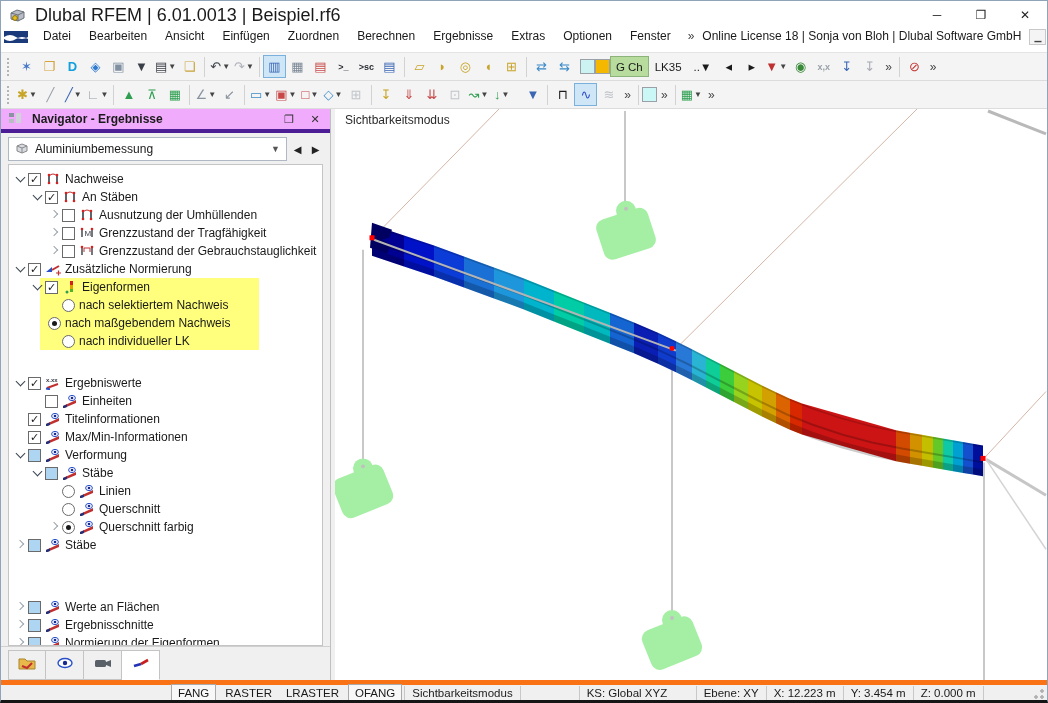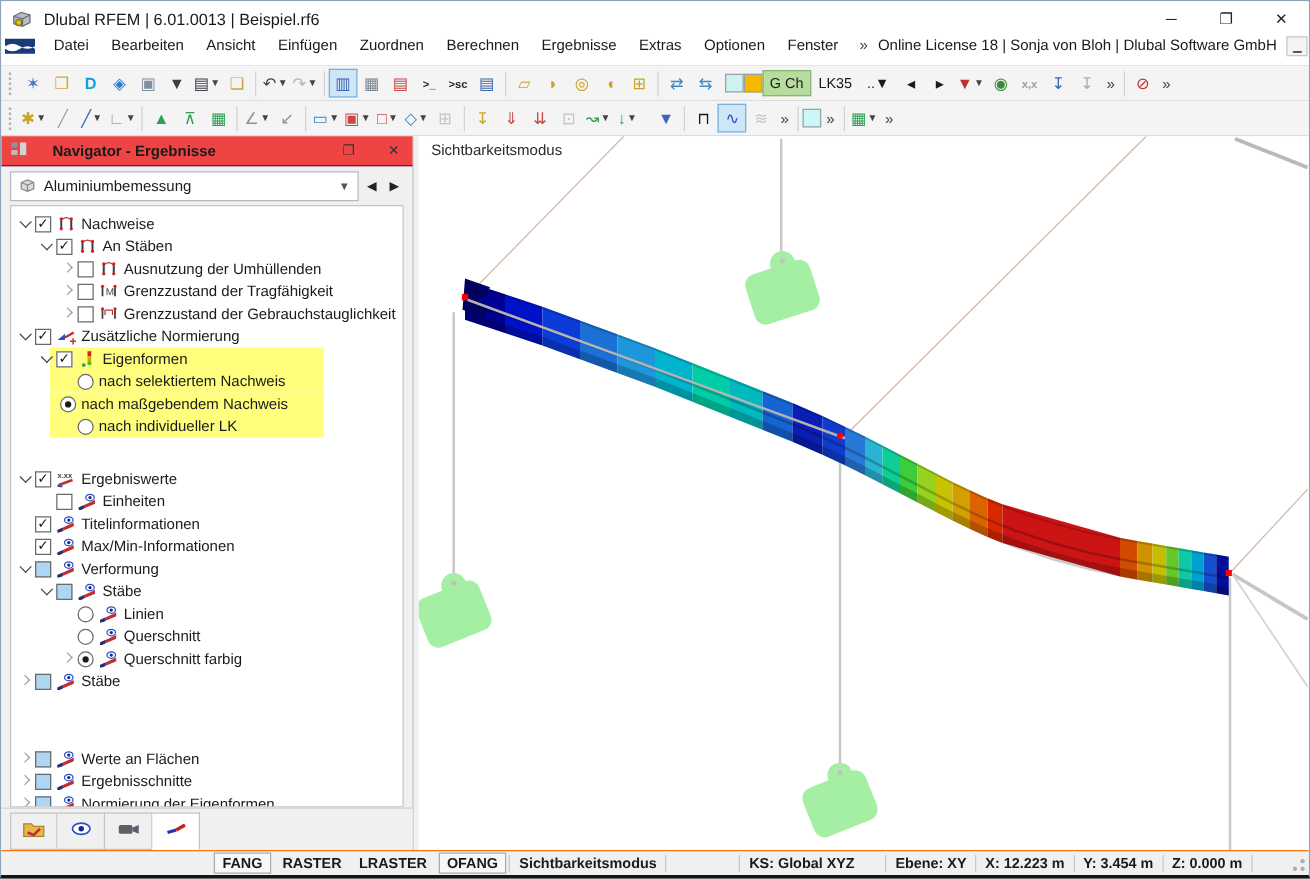--- a/index.html
+++ b/index.html
@@ -1,21 +1,21 @@
 <!DOCTYPE html>
 <html><head>
 <meta charset="utf-8">
 <style>
   html,body{margin:0;padding:0;background:#d4d4d4;font-family:"Liberation Sans",sans-serif;}
   *{box-sizing:border-box;}
   .window{width:1048px;height:703px;background:#fff;border:1px solid #8fa4b8;border-bottom:3px solid #151515;display:flex;flex-direction:column;position:relative;overflow:hidden;}
   
   .titlebar{height:28px;display:flex;align-items:center;background:#fff;flex:none;}
   .app-icon{width:18px;height:16px;margin:0 8px 0 8px;flex:none;}
-  .title-text{font-size:13px;color:#1a1a1a;}
+  .title-text{font-size:18px;color:#1a1a1a;}
   .win-btns{margin-left:auto;display:flex;height:100%;}
   .win-btn{width:44px;height:100%;display:flex;align-items:center;justify-content:center;font-size:12px;color:#222;}
   
   .menubar{height:24px;display:flex;align-items:flex-start;background:#fff;border-bottom:1px solid #e4e4e4;flex:none;font-size:12px;color:#1a1a1a;}
   .menu-logo{width:26px;height:16px;margin:0 4px 0 3px;flex:none;}
   .menu-item{padding:3px 9px;}
   .menu-chev{padding:0 8px;color:#444;}
   .license{margin-left:auto;font-size:12px;color:#1a1a1a;padding-right:8px;white-space:nowrap;}
   .mdi-btns{display:flex;gap:2px;padding-right:5px;}
   .mdi-btn{width:17px;height:16px;border:1px solid #c8c8c8;background:#f4f4f4;display:flex;align-items:center;justify-content:center;font-size:9px;color:#444;}
@@ -28,21 +28,21 @@
   .tbtn .tg{font-weight:bold;font-size:9px;letter-spacing:0;}
   .tsep{width:1px;height:20px;background:#d2d2d2;margin:0 3px;flex:none;}
   .tgap{flex:none;}
   .swatch{width:15px;height:15px;border:1px solid #9aa0a8;flex:none;}
   .txtbtn{height:21px;display:inline-flex;align-items:center;font-size:11.5px;color:#1a1a1a;padding:0 5px;border:1px solid transparent;flex:none;}
   .txtbtn.bg{border-color:#8cb47a;}
   .chevbtn{font-size:12px;color:#444;padding:0 4px;flex:none;}
   
   .main{flex:1;display:flex;min-height:0;}
   .nav{width:330px;flex:none;background:#f0f0f0;display:flex;flex-direction:column;border-right:1px solid #c0c0c0;}
-  .nav-header{height:24px;background:#ef4444;border-bottom:1px solid #4c1d95;display:flex;align-items:center;padding:0 7px;gap:20px;flex:none;}
+  .nav-header{height:24px;background:#f0abfc;border-bottom:4px solid #4c1d95;display:flex;align-items:center;padding:0 7px;gap:10px;flex:none;}
   .nav-title{font-size:12px;font-weight:bold;color:#1a1a1a;flex:1;}
   .nav-hbtn{width:16px;text-align:center;font-size:11px;color:#333;}
   .nav-combo-row{display:flex;align-items:center;margin:4px 7px 3px 7px;gap:3px;flex:none;}
   .nav-combo{flex:1;height:24px;background:#fff;border:1px solid #b0b8c4;display:flex;align-items:center;padding:0 6px;gap:6px;font-size:12px;color:#1a1a1a;}
   .nav-combo .chev{margin-left:auto;font-size:9px;color:#555;}
   .nav-arrow{width:15px;height:22px;display:flex;align-items:center;justify-content:center;font-size:10px;color:#222;}
   .tree{flex:1;background:#fff;border:1px solid #c4c4c4;margin:0 7px;overflow:hidden;padding-top:5px;position:relative;}
   .trow{height:18px;display:flex;align-items:center;font-size:12px;color:#1a1a1a;position:relative;}
   .trow.hl::before{content:"";position:absolute;left:31px;width:219px;top:0;bottom:0;background:#ffff7d;}
   .trow>*{position:relative;z-index:1;}
@@ -59,21 +59,21 @@
   .nav-tabs{height:34px;background:#f0f0f0;display:flex;align-items:stretch;padding:3px 0 0 7px;flex:none;border-top:1px solid #d0d0d0;}
   .ntab{width:38px;border:1px solid #c4c4c4;border-left:none;background:#f0f0f0;display:flex;align-items:center;justify-content:center;}
   .ntab:first-child{border-left:1px solid #c4c4c4;}
   .ntab.active{background:#fff;border-bottom:1px solid #fff;}
   
   .splitter{width:4px;background:#f0f0f0;flex:none;}
   .viewport{flex:1;position:relative;background:#fff;min-width:0;}
   .vp-label{position:absolute;left:10px;top:4px;font-size:12px;color:#2a2a2a;z-index:2;}
   .viewport svg{position:absolute;left:0;top:0;width:100%;height:100%;}
   
-  .status{height:20px;background:#f0f0f0;border-top:1px solid #f97316;display:flex;align-items:center;font-size:11.5px;color:#1a1a1a;flex:none;font-weight:bold;}
+  .status{height:20px;background:#f0f0f0;border-top:5px solid #f97316;display:flex;align-items:center;font-size:11.5px;color:#1a1a1a;flex:none;}
   .scell{height:100%;display:flex;align-items:center;padding:0 7px;white-space:nowrap;}
   .scell.box{border:1px solid #aaa;background:#f8f8f8;height:17px;margin:0 2px;padding:0 6px;}
   .ssep{width:1px;height:14px;background:#c8c8c8;flex:none;}
   .sgrip{margin-left:auto;width:14px;height:14px;margin-right:2px;background:
     radial-gradient(circle at 11px 11px,#b0b0b0 1.5px,transparent 2px),
     radial-gradient(circle at 11px 5px,#b0b0b0 1.5px,transparent 2px),
     radial-gradient(circle at 5px 11px,#b0b0b0 1.5px,transparent 2px);}
 </style>
 </head>
 <body>

